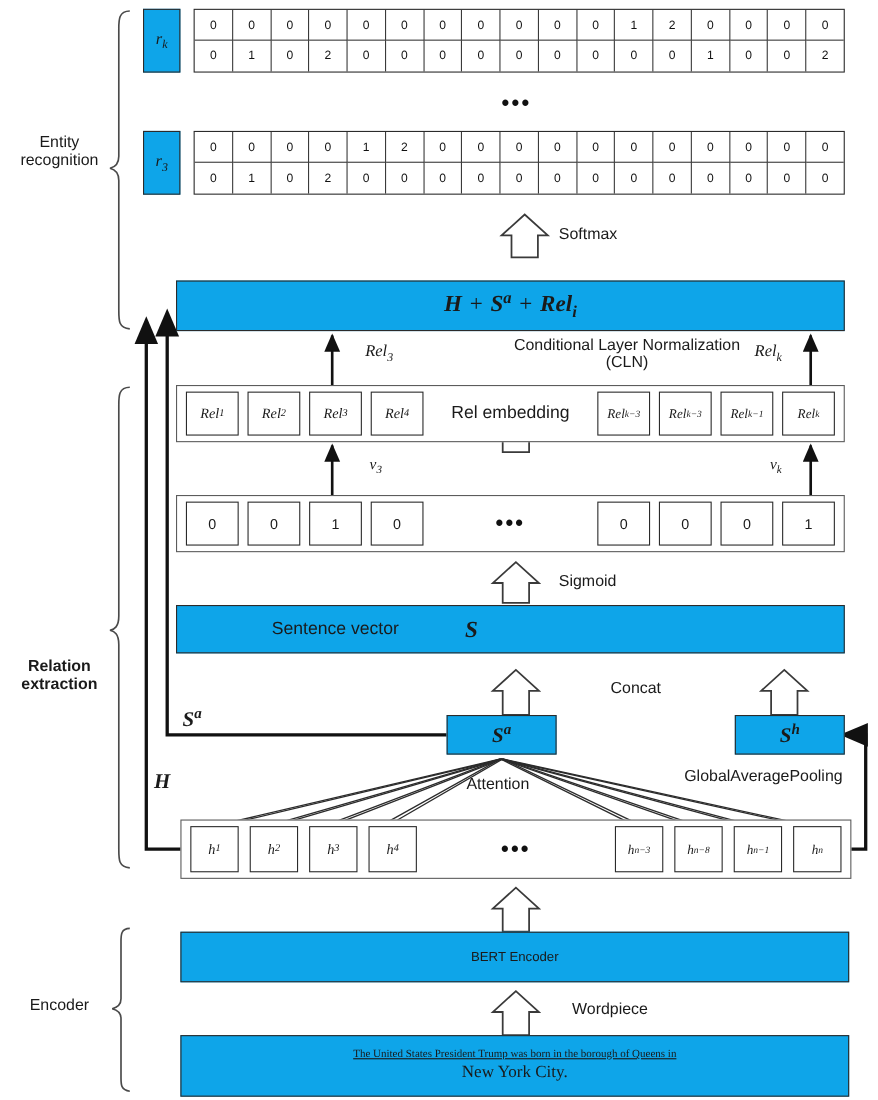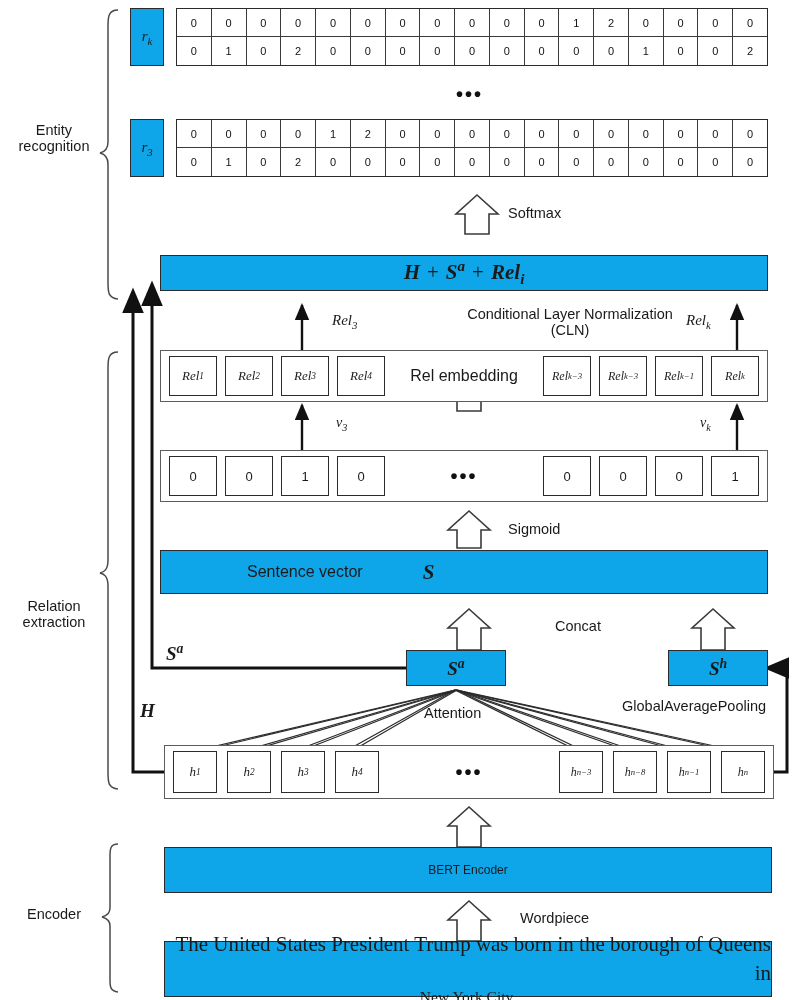--- a/index.html
+++ b/index.html
@@ -133,21 +133,21 @@
     <g fill="#fff" stroke="#3a3a3a" stroke-width="1.6">
       <path d="M457,941 L457,920 L448,920 L469,901 L490,920 L481,920 L481,941 z"></path>
     </g>
   </svg>
 
   <div class="abs plainlabel center" style="left:6px;top:122px;width:96px;">
     <div>Entity</div>
     <div>recognition</div>
   </div>
 
-  <div class="abs plainlabel center" style="left:6px;top:598px;width:96px;">
+  <div class="abs plainlabel center" style="left:6px;top:598px;width:96px;font-weight:bold;">
     <div>Relation</div>
     <div>extraction</div>
   </div>
 
   <div class="abs plainlabel center" style="left:6px;top:906px;width:96px;">Encoder</div>
 
   <div class="abs box" style="left:130px;top:8px;width:34px;height:58px;">
     <span class="serif" style="font-size:15px;">
       <span>r</span><span class="sub">k</span>
     </span>
@@ -236,21 +236,21 @@
         <div class="mcell">0</div>
         <div class="mcell">0</div>
         <div class="mcell">0</div>
         <div class="mcell">0</div>
         <div class="mcell">0</div>
       </div>
     </div>
 
   <div class="abs plainlabel" style="left:508px;top:205px;">Softmax</div>
 
-  <div class="abs box" style="left:160px;top:255px;width:608px;height:36px;">
+  <div class="abs box" style="left:160px;top:255px;width:608px;height:46px;">
     <span class="mathbold" style="font-size:21px;">
       <span>H</span>
       <span style="font-style:normal;font-weight:normal;"> + </span>
       <span>S</span><span class="sup">a</span>
       <span style="font-style:normal;font-weight:normal;"> + </span>
       <span>Rel</span><span class="sub">i</span>
     </span>
   </div>
 
   <div class="abs plainlabel center" style="left:440px;top:306px;width:260px;">
@@ -398,17 +398,17 @@
       </div>
   </div>
 
   <div class="abs box" style="left:164px;top:847px;width:608px;height:46px;">
     <span class="plainlabel" style="font-size:12px;">BERT Encoder</span>
   </div>
 
   <div class="abs plainlabel" style="left:520px;top:910px;">Wordpiece</div>
 
   <div class="abs box" style="left:164px;top:941px;width:608px;height:56px;flex-direction:column;">
-    <div style="font-family:'Liberation Serif',serif;font-size:21px;line-height:1.35;text-align:right;">The United States President Trump was born in the borough of Queens in</div>
+    <div style="font-family:'Liberation Serif',serif;font-size:10px;line-height:1.35;text-align:left;text-decoration:underline;">The United States President Trump was born in the borough of Queens in</div>
     <div style="font-family:'Liberation Serif',serif;font-size:15.5px;line-height:1.35;text-align:center;">New York City.</div>
   </div>
 
 </div>
 
 </body></html>

